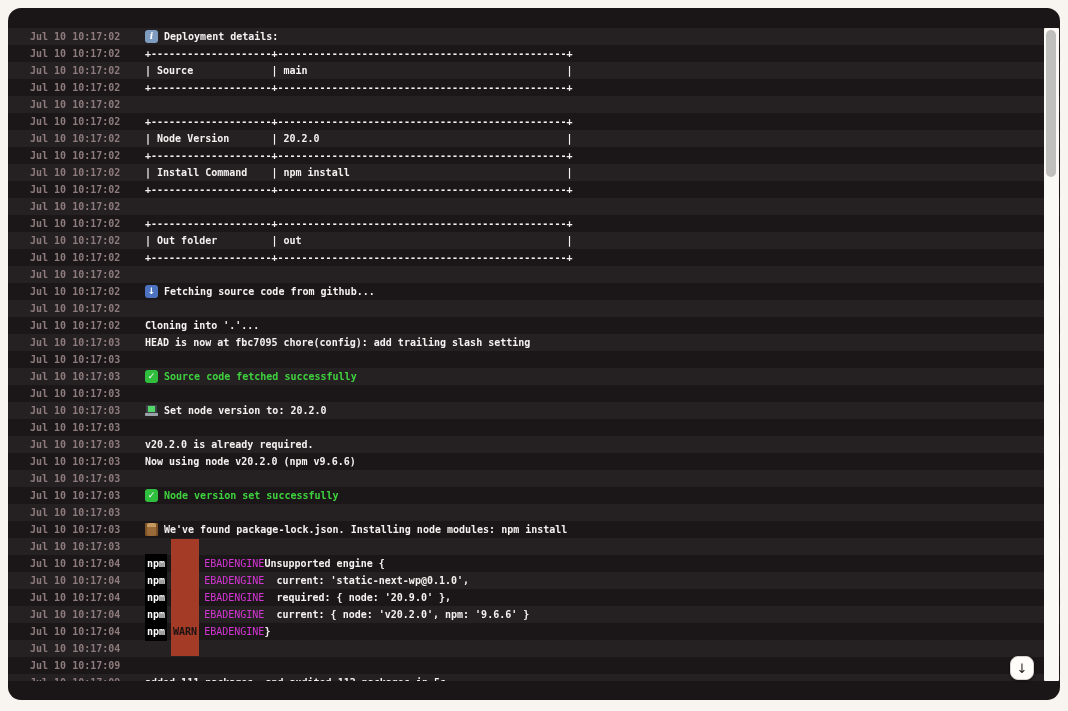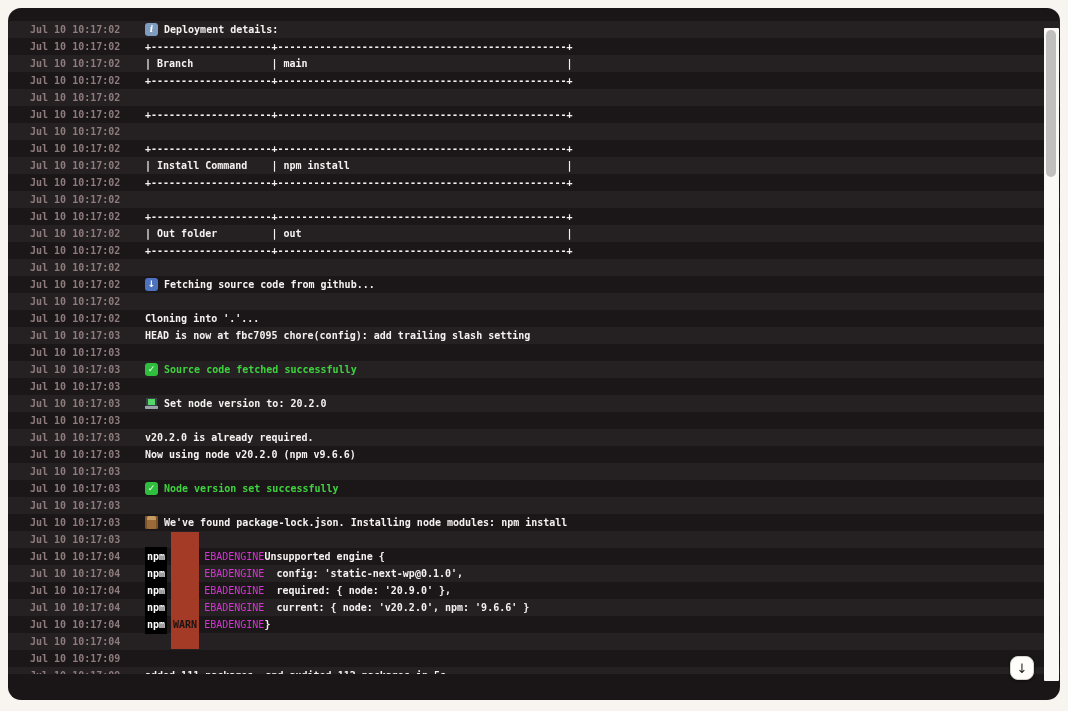--- a/index.html
+++ b/index.html
@@ -6,21 +6,21 @@
   body{
     width:1068px;height:711px;position:relative;overflow:hidden;
     background:#f8f4f0;
     font-family:"DejaVu Sans Mono", monospace;
   }
   .terminal{
     position:absolute;left:8px;top:8px;width:1052px;height:692px;
     background:#1a1617;border-radius:13px;overflow:hidden;
   }
   .log-viewport{
-    position:absolute;left:0;top:13px;width:100%;height:653px;overflow:hidden;text-align:center;
+    position:absolute;left:0;top:20px;width:100%;height:653px;overflow:hidden;text-align:center;
   }
   .row{
     display:flex;align-items:center;height:17px;
     font-size:10px;line-height:17px;font-weight:700;
     white-space:pre;color:#f4f1f1;
   }
   .row:nth-child(odd){background:#252122;}
   .row:nth-child(even){background:#1b1718;}
   .ts{
     flex:none;width:90px;margin-left:22px;color:#8d7b7d;font-weight:700;
@@ -80,25 +80,25 @@
     font-family:"DejaVu Sans", sans-serif;box-sizing:border-box;
   }
 </style>
 </head>
 <body>
 
 <div class="terminal">
   <div class="log-viewport">
       <div class="row"><span class="ts">Jul 10 10:17:02</span><span class="content"><span class="icon icon-info">i</span><span class="msg">Deployment details:</span></span></div>
       <div class="row"><span class="ts">Jul 10 10:17:02</span><span class="content"><span class="msg">+--------------------+------------------------------------------------+</span></span></div>
-      <div class="row"><span class="ts">Jul 10 10:17:02</span><span class="content"><span class="msg">| Branch             | main                                           |</span></span></div>
+      <div class="row"><span class="ts">Jul 10 10:17:02</span><span class="content"><span class="msg">| Source             | main                                           |</span></span></div>
       <div class="row"><span class="ts">Jul 10 10:17:02</span><span class="content"><span class="msg">+--------------------+------------------------------------------------+</span></span></div>
       <div class="row"><span class="ts">Jul 10 10:17:02</span></div>
       <div class="row"><span class="ts">Jul 10 10:17:02</span><span class="content"><span class="msg">+--------------------+------------------------------------------------+</span></span></div>
-      <div class="row"><span class="ts">Jul 10 10:17:02</span></div>
+      <div class="row"><span class="ts">Jul 10 10:17:02</span><span class="content"><span class="msg">| Node Version       | 20.2.0                                         |</span></span></div>
       <div class="row"><span class="ts">Jul 10 10:17:02</span><span class="content"><span class="msg">+--------------------+------------------------------------------------+</span></span></div>
       <div class="row"><span class="ts">Jul 10 10:17:02</span><span class="content"><span class="msg">| Install Command    | npm install                                    |</span></span></div>
       <div class="row"><span class="ts">Jul 10 10:17:02</span><span class="content"><span class="msg">+--------------------+------------------------------------------------+</span></span></div>
       <div class="row"><span class="ts">Jul 10 10:17:02</span></div>
       <div class="row"><span class="ts">Jul 10 10:17:02</span><span class="content"><span class="msg">+--------------------+------------------------------------------------+</span></span></div>
       <div class="row"><span class="ts">Jul 10 10:17:02</span><span class="content"><span class="msg">| Out folder         | out                                            |</span></span></div>
       <div class="row"><span class="ts">Jul 10 10:17:02</span><span class="content"><span class="msg">+--------------------+------------------------------------------------+</span></span></div>
       <div class="row"><span class="ts">Jul 10 10:17:02</span><span class="content"></span></div>
       <div class="row"><span class="ts">Jul 10 10:17:02</span><span class="content"><span class="icon icon-down">↓</span><span class="msg">Fetching source code from github...</span></span></div>
       <div class="row"><span class="ts">Jul 10 10:17:02</span><span class="content"></span></div>
@@ -110,21 +110,21 @@
       <div class="row"><span class="ts">Jul 10 10:17:03</span><span class="content"><span class="icon icon-laptop"></span><span class="msg">Set node version to: 20.2.0</span></span></div>
       <div class="row"><span class="ts">Jul 10 10:17:03</span><span class="content"></span></div>
       <div class="row"><span class="ts">Jul 10 10:17:03</span><span class="content"><span class="msg">v20.2.0 is already required.</span></span></div>
       <div class="row"><span class="ts">Jul 10 10:17:03</span><span class="content"><span class="msg">Now using node v20.2.0 (npm v9.6.6)</span></span></div>
       <div class="row"><span class="ts">Jul 10 10:17:03</span><span class="content"></span></div>
       <div class="row"><span class="ts">Jul 10 10:17:03</span><span class="content"><span class="icon icon-check">✓</span><span class="msg green">Node version set successfully</span></span></div>
       <div class="row"><span class="ts">Jul 10 10:17:03</span><span class="content"></span></div>
       <div class="row"><span class="ts">Jul 10 10:17:03</span><span class="content"><span class="icon icon-package"></span><span class="msg">We've found package-lock.json. Installing node modules: npm install</span></span></div>
       <div class="row"><span class="ts">Jul 10 10:17:03</span><span class="content"></span></div>
       <div class="row"><span class="ts">Jul 10 10:17:04</span><span class="content"><span class="badge-npm">npm</span><span class="badge-warn">WARN</span><span class="npm-code">EBADENGINE</span><span class="msg npm-msg">Unsupported engine {</span></span></div>
-      <div class="row"><span class="ts">Jul 10 10:17:04</span><span class="content"><span class="badge-npm">npm</span><span class="badge-warn">WARN</span><span class="npm-code">EBADENGINE</span><span class="msg npm-msg">  config: 'static-next-wp@0.1.0',</span></span></div>
+      <div class="row"><span class="ts">Jul 10 10:17:04</span><span class="content"><span class="badge-npm">npm</span><span class="badge-warn">WARN</span><span class="npm-code">EBADENGINE</span><span class="msg npm-msg">  current: 'static-next-wp@0.1.0',</span></span></div>
       <div class="row"><span class="ts">Jul 10 10:17:04</span><span class="content"><span class="badge-npm">npm</span><span class="badge-warn">WARN</span><span class="npm-code">EBADENGINE</span><span class="msg npm-msg">  required: { node: '20.9.0' },</span></span></div>
       <div class="row"><span class="ts">Jul 10 10:17:04</span><span class="content"><span class="badge-npm">npm</span><span class="badge-warn">WARN</span><span class="npm-code">EBADENGINE</span><span class="msg npm-msg">  current: { node: 'v20.2.0', npm: '9.6.6' }</span></span></div>
       <div class="row"><span class="ts">Jul 10 10:17:04</span><span class="content"><span class="badge-npm">npm</span><span class="badge-warn">WARN</span><span class="npm-code">EBADENGINE</span><span class="msg npm-msg">}</span></span></div>
       <div class="row"><span class="ts">Jul 10 10:17:04</span><span class="content"></span></div>
       <div class="row"><span class="ts">Jul 10 10:17:09</span><span class="content"></span></div>
       <div class="row"><span class="ts">Jul 10 10:17:09</span><span class="content"><span class="msg">added 111 packages, and audited 112 packages in 5s</span></span></div>
     </div>
   <div class="scroll-track">
     <div class="scroll-thumb"></div>
   </div>

